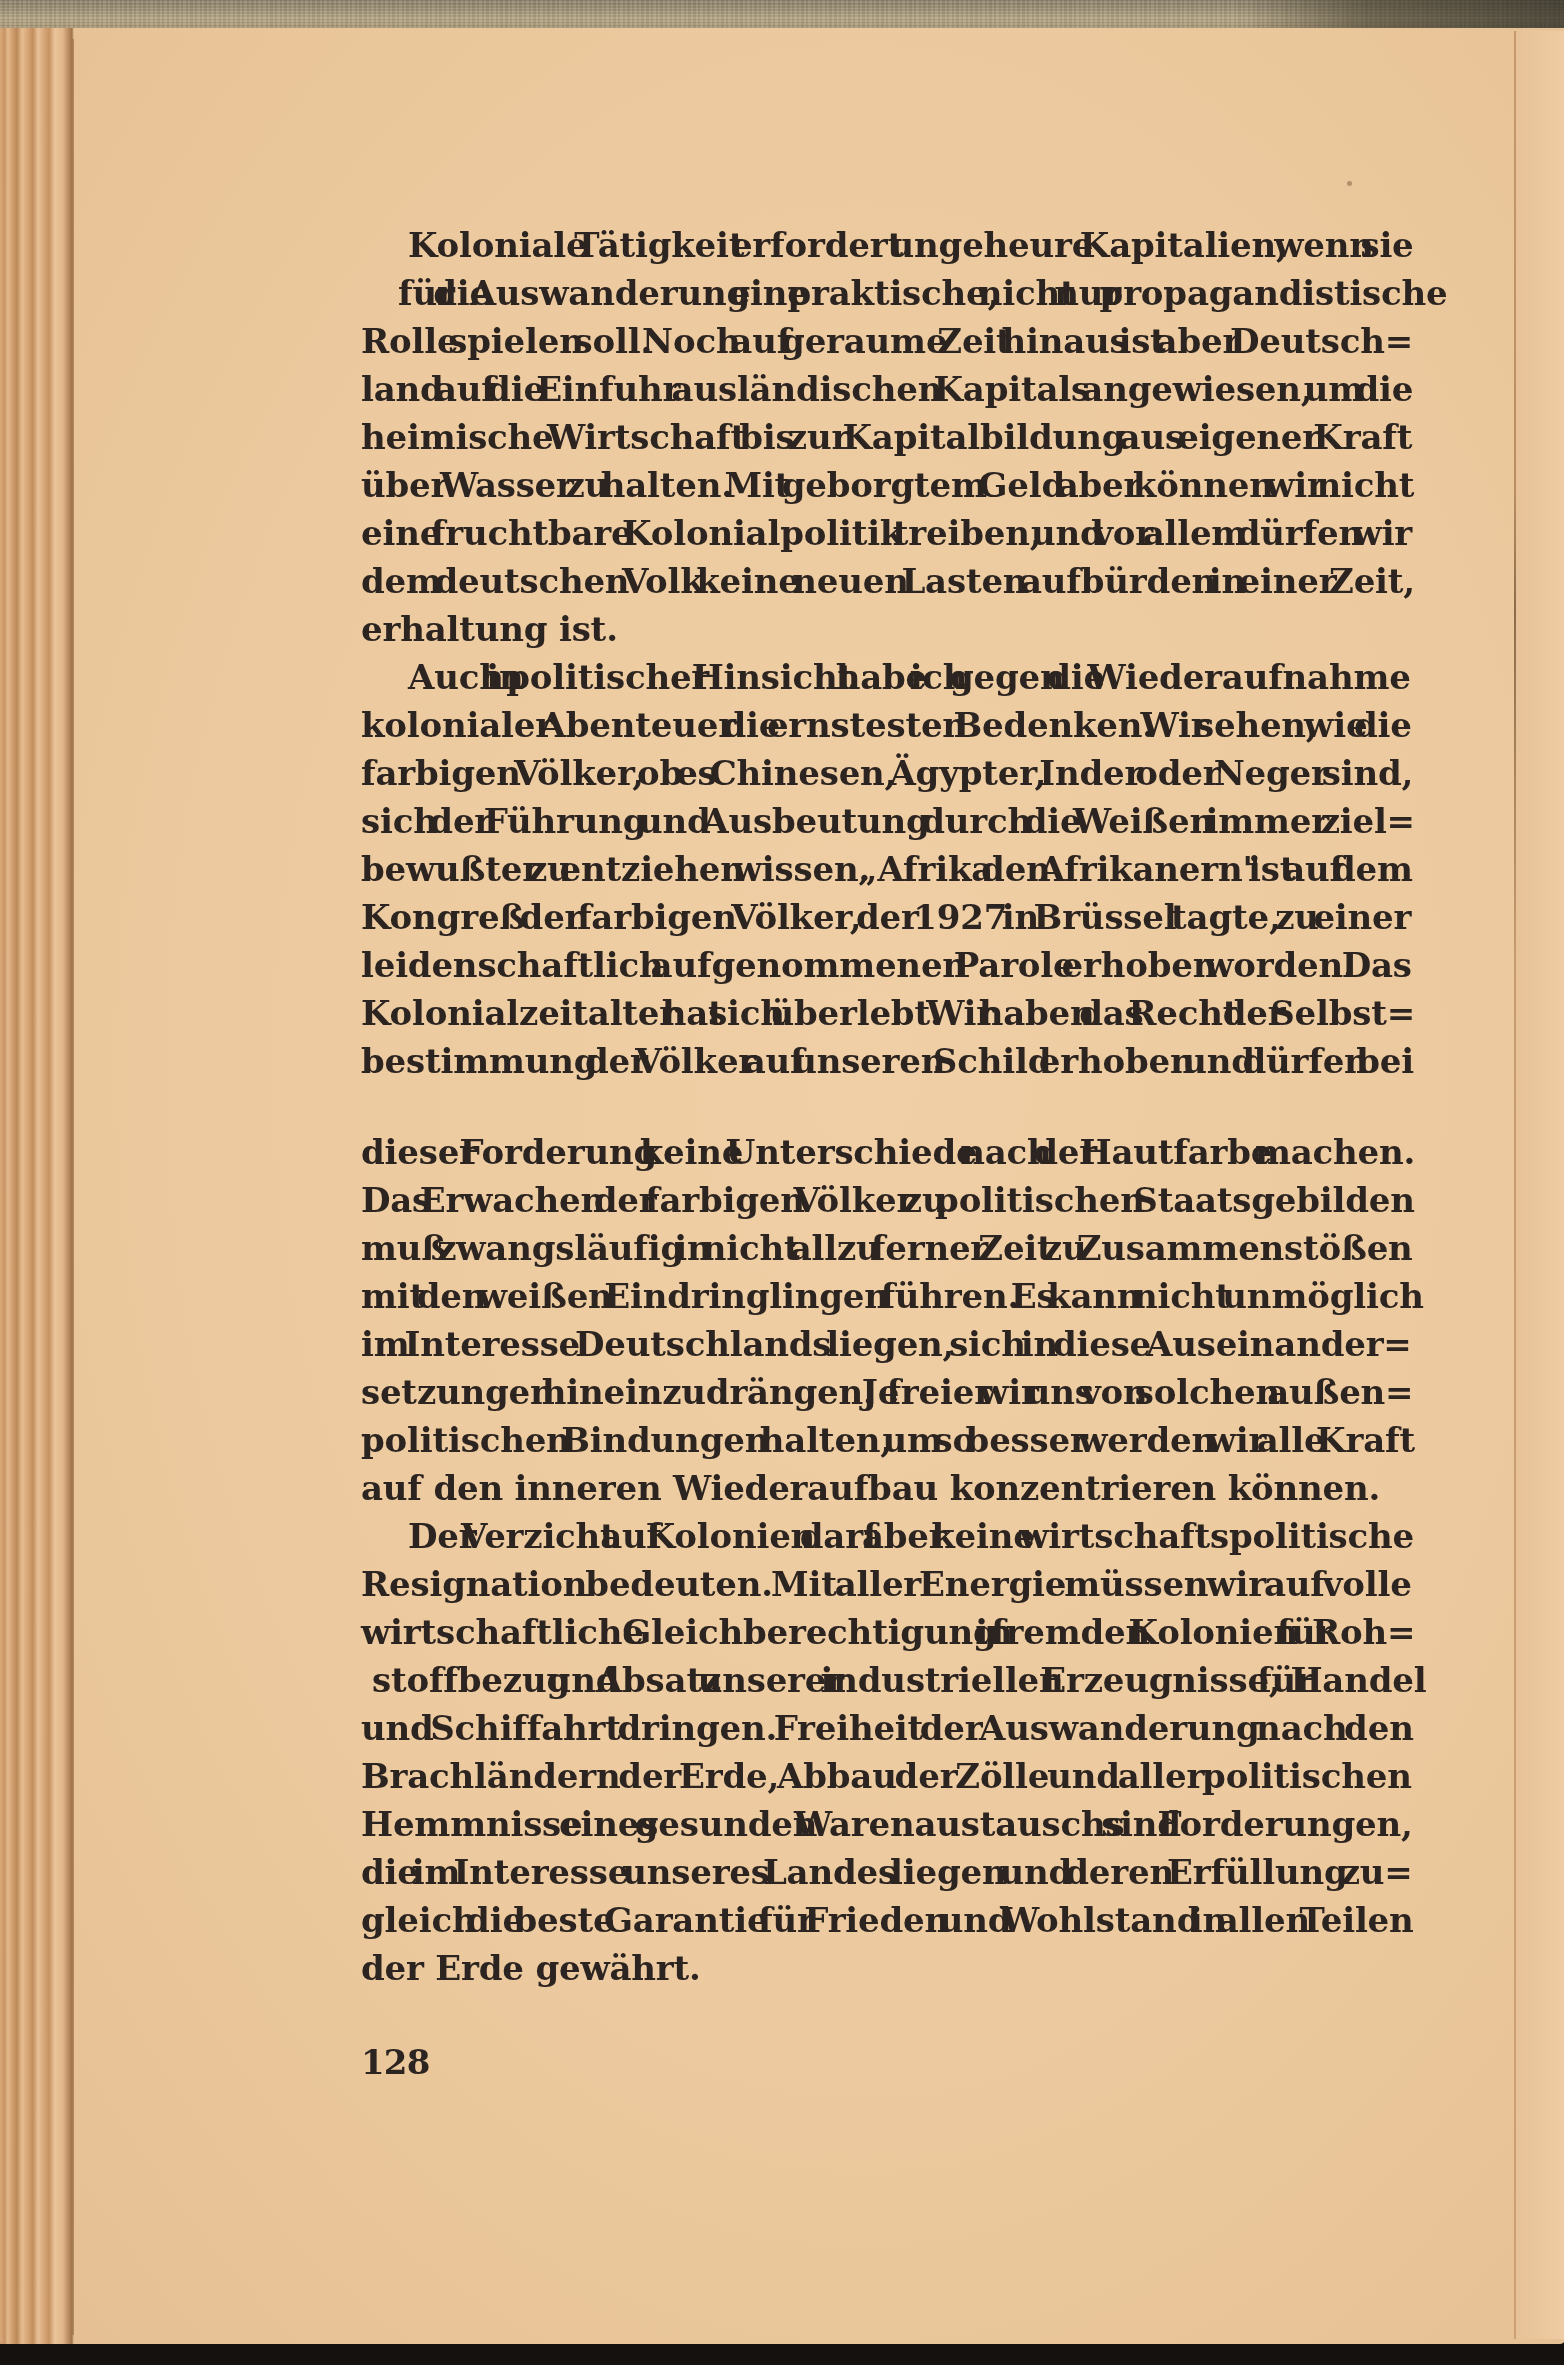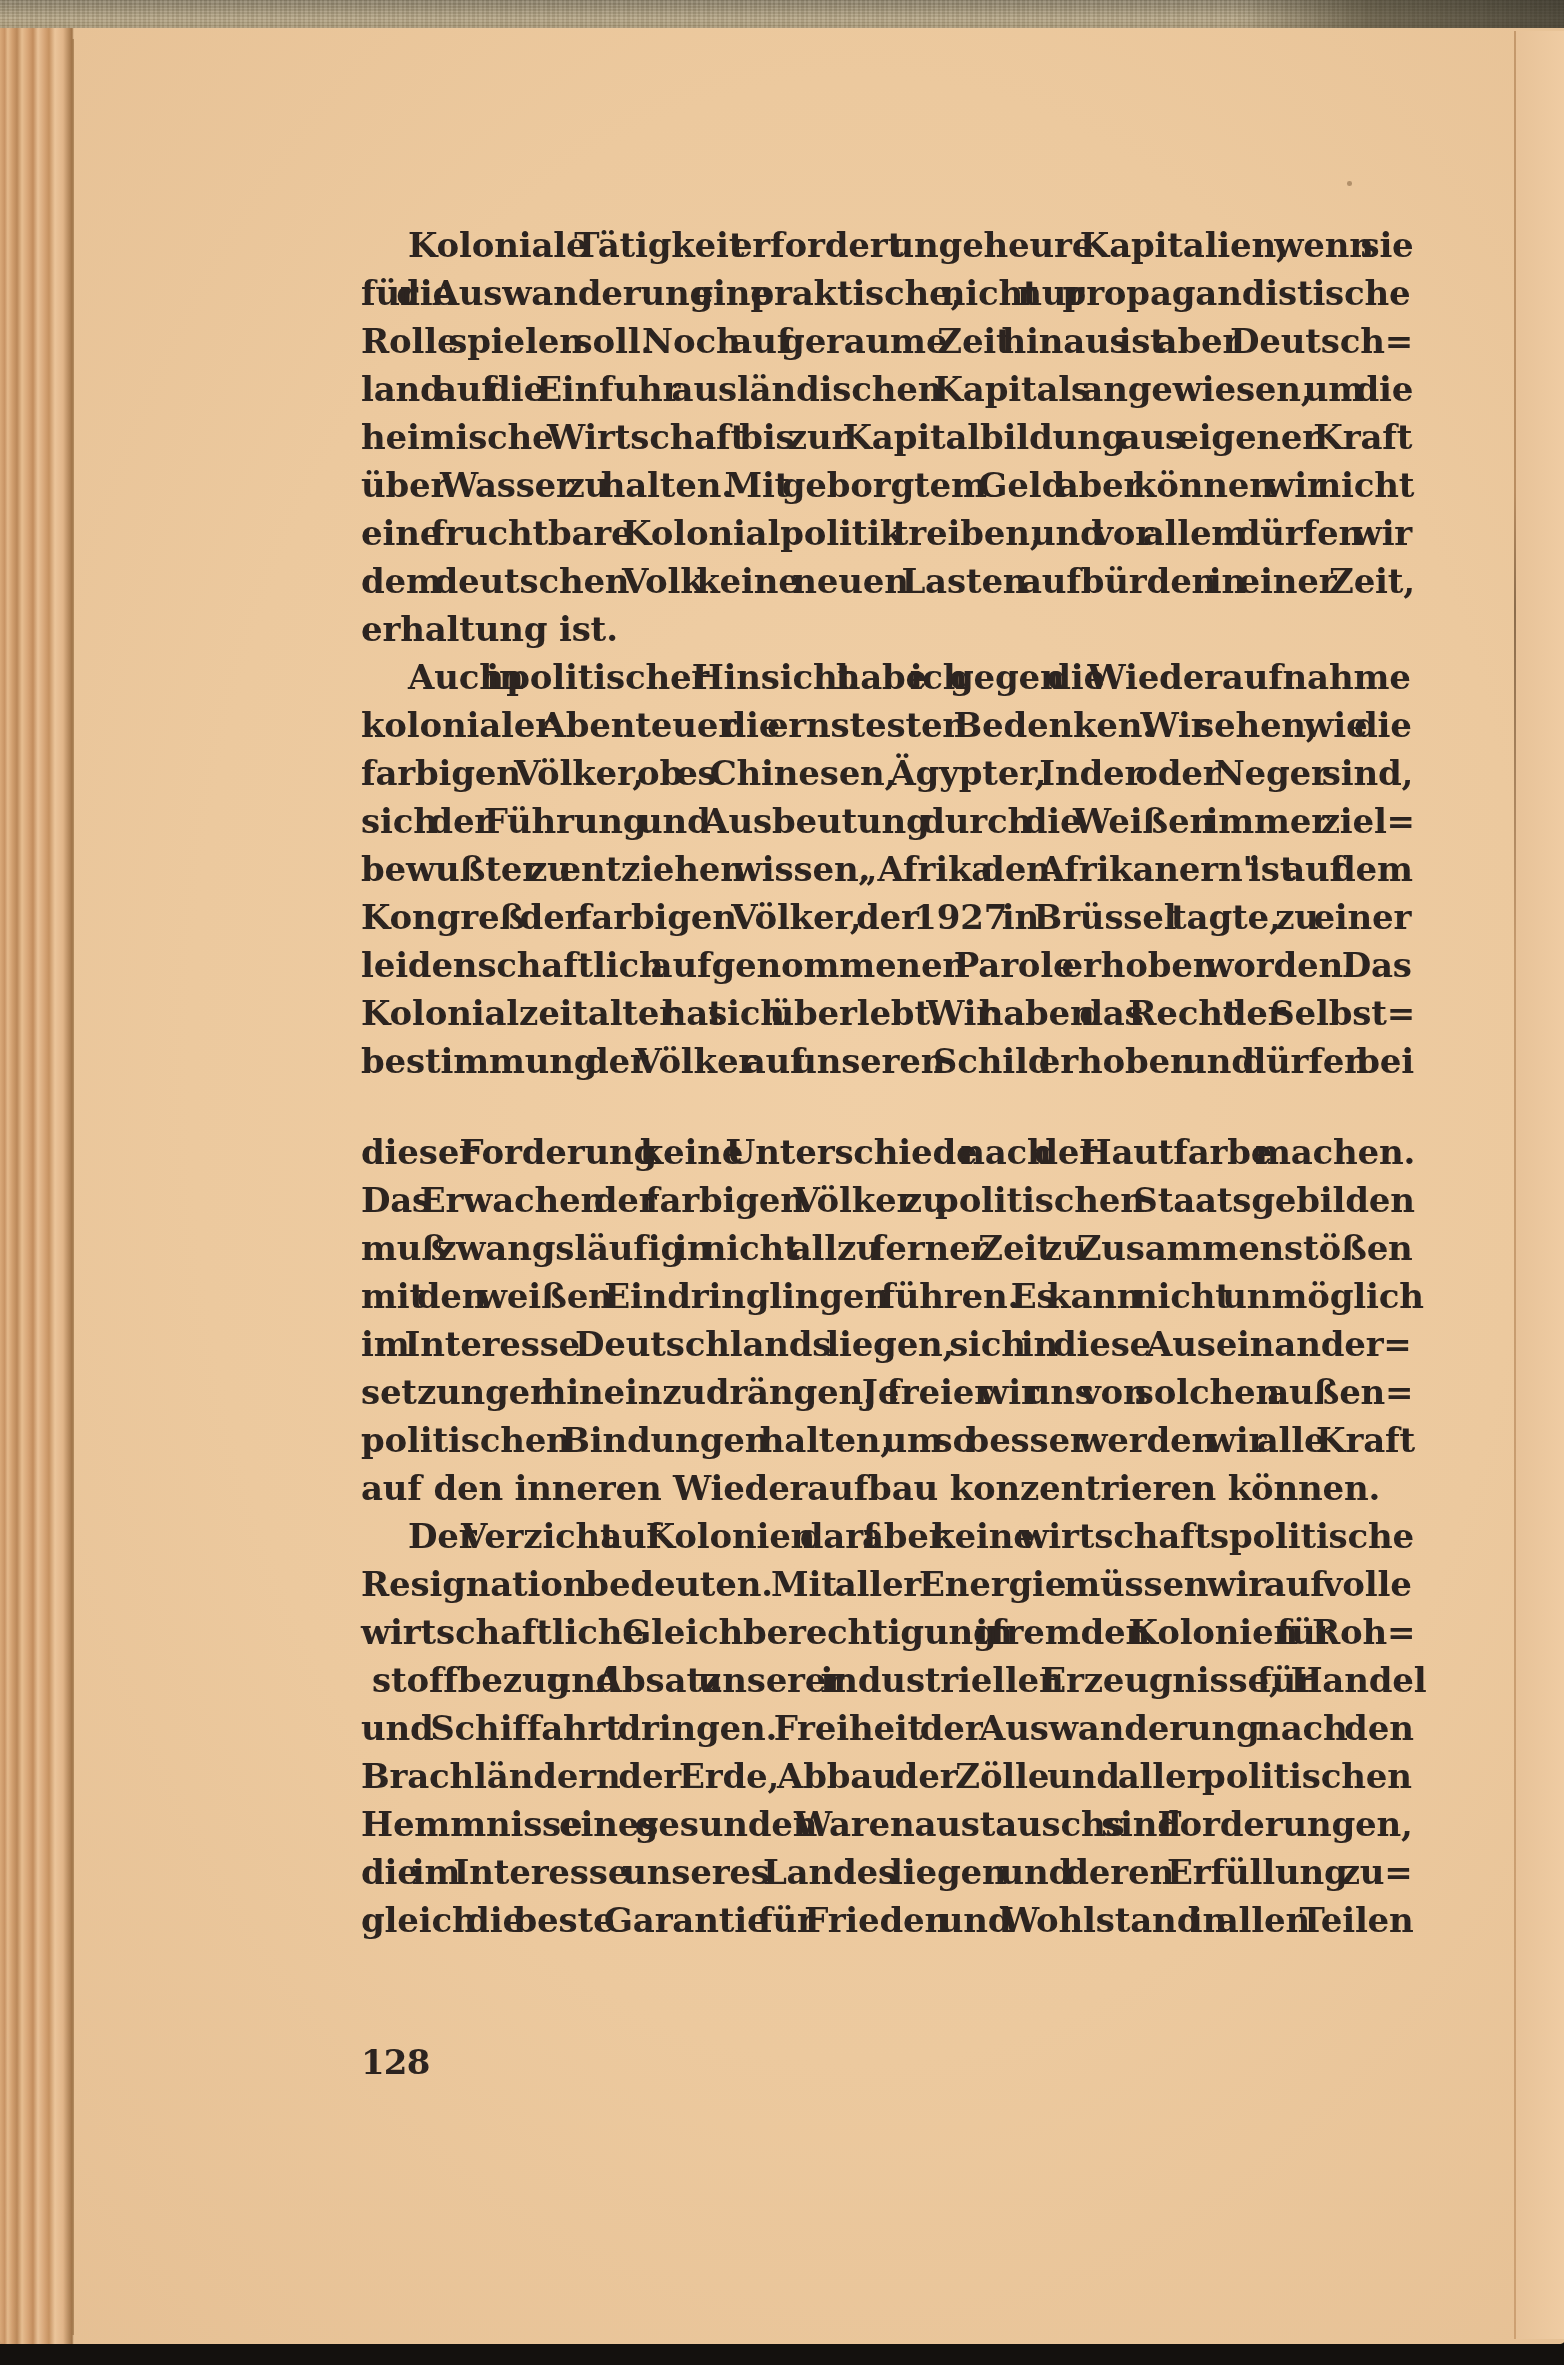--- a/index.html
+++ b/index.html
@@ -135,21 +135,21 @@
 <div class="page-edges"></div>
 <div class="page-edges-line"></div>
 <div class="right-flap"></div>
 <div class="fold-line"></div>
 <div class="speck" style="left:1347px; top:181px;"></div>
 <div class="bottom-shadow"></div>
 
 <div class="text-block">
   <div>
     <span class="line indent" style="display: block; width: 990px; word-spacing: -25px;">Koloniale Tätigkeit erfordert ungeheure Kapitalien, wenn sie</span>
-    <span class="line" style="display: block; width: 1037px; word-spacing: -33px;">für die Auswanderung eine praktische, nicht nur propagandistische</span>
+    <span class="line" style="display: block; width: 1037px; word-spacing: -33px; margin-left: 37px;">für die Auswanderung eine praktische, nicht nur propagandistische</span>
     <span class="line" style="display: block; width: 1037px; word-spacing: -21.7px;">Rolle spielen soll. Noch auf geraume Zeit hinaus ist aber Deutsch=</span>
     <span class="line" style="display: block; width: 1037px; word-spacing: -20.3px;">land auf die Einfuhr ausländischen Kapitals angewiesen, um die</span>
     <span class="line" style="display: block; width: 1037px; word-spacing: -18.3px;">heimische Wirtschaft bis zur Kapitalbildung aus eigener Kraft</span>
     <span class="line" style="display: block; width: 1037px; word-spacing: -20px;">über Wasser zu halten. Mit geborgtem Geld aber können wir nicht</span>
     <span class="line" style="display: block; width: 1037px; word-spacing: -22px;">eine fruchtbare Kolonialpolitik treiben, und vor allem dürfen wir</span>
     <span class="line" style="display: block; width: 1037px; word-spacing: -19px;">dem deutschen Volk keine neuen Lasten aufbürden in einer Zeit,</span>
     <span class="line last">erhaltung ist.</span>
   </div>
   <div>
     <span class="line indent" style="display: block; width: 990px; word-spacing: -29px;">Auch in politischer Hinsicht habe ich gegen die Wiederaufnahme</span>
@@ -173,17 +173,18 @@
   <div>
     <span class="line indent" style="display: block; width: 990px; word-spacing: -27px;">Der Verzicht auf Kolonien darf aber keine wirtschaftspolitische</span>
     <span class="line" style="display: block; width: 1037px; word-spacing: -13.6px;">Resignation bedeuten. Mit aller Energie müssen wir auf volle</span>
     <span class="line" style="display: block; width: 1037px; word-spacing: -33px;">wirtschaftliche Gleichberechtigung in fremden Kolonien für Roh=</span>
     <span class="line" style="display: block; width: 1037px; word-spacing: -35px; margin-left: 11px;">stoffbezug und Absatz unserer industriellen Erzeugnisse, für Handel</span>
     <span class="line" style="display: block; width: 1037px; word-spacing: -15px;">und Schiffahrt dringen. Freiheit der Auswanderung nach den</span>
     <span class="line" style="display: block; width: 1037px; word-spacing: -13.7px;">Brachländern der Erde, Abbau der Zölle und aller politischen</span>
     <span class="line" style="display: block; width: 1037px; word-spacing: -35px;">Hemmnisse eines gesunden Warenaustauschs sind Forderungen,</span>
     <span class="line" style="display: block; width: 1037px; word-spacing: -18.5px;">die im Interesse unseres Landes liegen und deren Erfüllung zu=</span>
     <span class="line" style="display: block; width: 1037px; word-spacing: -22px;">gleich die beste Garantie für Frieden und Wohlstand in allen Teilen</span>
+    <span class="line last">der Erde gewährt.</span>
   </div>
 </div>
 
 <div class="page-number">128</div>
 
 
 </body></html>

